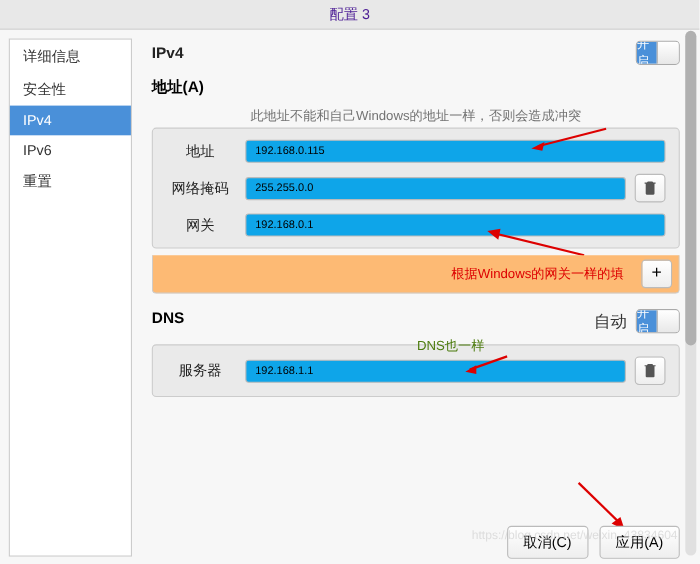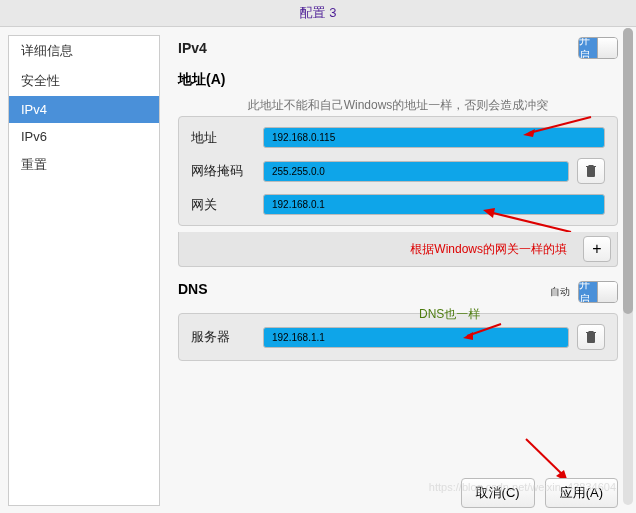--- a/index.html
+++ b/index.html
@@ -1,45 +1,45 @@
 <!DOCTYPE html>
 <html><head>
   <meta charset="utf-8">
   <style>
     * { box-sizing: border-box; margin: 0; padding: 0; }
     body { font-family: "Microsoft YaHei", sans-serif; font-size: 13px; background: #f7f7f7; width: 636px; height: 513px; overflow: hidden; position: relative; }
     .titlebar { background: #e8e8e8; border-bottom: 1px solid #d0d0d0; text-align: center; padding: 4px 0; font-size: 13px; color: #4c1d95; }
     .container { display: flex; height: calc(100% - 26px); }
-    .sidebar { width: 152px; background: #fff; border: 1px solid #ccc; margin: 8px 0 8px 8px; display: flex; flex-direction: column; }
+    .sidebar { width: 112px; background: #fff; border: 1px solid #ccc; margin: 8px 0 8px 8px; display: flex; flex-direction: column; }
     .sidebar-item { padding: 6px 12px; cursor: pointer; color: #333; }
     .sidebar-item.active { background: #4a90d9; color: #fff; }
     .content { flex: 1; padding: 10px 18px 0 18px; overflow-y: auto; position: relative; }
     .section-hdr { display: flex; justify-content: space-between; align-items: center; margin-bottom: 12px; }
     .section-hdr h3 { font-weight: bold; font-size: 14px; color: #222; }
     .toggle { display: inline-flex; border: 1px solid #aaa; border-radius: 4px; overflow: hidden; width: 40px; height: 22px; }
     .toggle-on { background: #4a90d9; color: #fff; flex: 1; display: flex; align-items: center; justify-content: center; font-size: 11px; }
     .toggle-knob { width: 20px; background: linear-gradient(#fff,#e8e8e8); border-left: 1px solid #aaa; }
     .addr-row { display: flex; justify-content: space-between; align-items: center; margin-bottom: 8px; }
     .addr-row label { font-weight: bold; font-size: 14px; }
     .select { border: 1px solid #bbb; border-radius: 4px; padding: 3px 22px 3px 10px; background: linear-gradient(#fff,#eee); position: relative; font-size: 13px; min-width: 70px; }
     .select::after { content: ""; position: absolute; right: 6px; top: 50%; transform: translateY(-50%); border: 4px solid transparent; border-top-color: #555; }
     .note { color: #737373; font-size: 12px; text-align: center; margin-bottom: 2px; }
     .panel { background: #eaeaea; border: 1px solid #ccc; border-radius: 4px; padding: 10px 12px; margin-bottom: 6px; position: relative; }
     .frow { display: flex; align-items: center; margin-bottom: 10px; position: relative; }
     .frow:last-child { margin-bottom: 0; }
-    .flabel { width: 72px; text-align: left; padding-right: 10px; color: #222; }
+    .flabel { width: 72px; text-align: center; padding-right: 10px; color: #222; }
     .finput { flex: 1; border: 1px solid #bbb; border-radius: 3px; padding: 4px 8px; background: #0ea5e9; font-size: 10px; font-family: inherit; }
     .iconbtn { width: 28px; height: 26px; border: 1px solid #bbb; border-radius: 4px; background: linear-gradient(#fff,#eee); display: flex; align-items: center; justify-content: center; margin-left: 8px; cursor: pointer; }
-    .addbar { background: #e5e5e5; border: 1px solid #ccc; border-top: none; border-radius: 0 0 4px 4px; display: flex; justify-content: flex-end; align-items: center; padding: 4px 6px; margin-bottom: 14px; position: relative; }
+    .addbar { background: #fdba74; border: 1px solid #ccc; border-top: none; border-radius: 0 0 4px 4px; display: flex; justify-content: flex-end; align-items: center; padding: 4px 6px; margin-bottom: 14px; position: relative; }
     .plusbtn { width: 28px; height: 26px; border: 1px solid #bbb; border-radius: 4px; background: linear-gradient(#fff,#eee); display: flex; align-items: center; justify-content: center; font-size: 16px; cursor: pointer; }
     .addnote { color: #d00; font-size: 12px; position: absolute; right: 50px; }
     .dns-hdr { display: flex; justify-content: space-between; margin-bottom: 10px; }
     .dns-hdr h3 { font-weight: bold; font-size: 14px; }
     .dns-right { display: flex; align-items: center; gap: 8px; }
-    .autolabel { font-size: 10px; color: #333; }
+    .autolabel { font-size: 15px; color: #333; }
     .dnsnote { color: #4d7c0f; font-size: 12px; position: absolute; left: 240px; top: -8px; }
     .footer { position: absolute; right: 18px; bottom: 6px; display: flex; gap: 10px; }
     .btn { border: 1px solid #bbb; border-radius: 4px; background: linear-gradient(#fff,#eee); padding: 5px 14px; font-size: 13px; cursor: pointer; font-family: inherit; }
     .scrollbar { position: absolute; right: 3px; top: 28px; bottom: 8px; width: 10px; background: #e0e0e0; border-radius: 5px; }
     .scrollthumb { position: absolute; left: 0; right: 0; top: 0; height: 60%; background: #b0b0b0; border-radius: 5px; }
     .arrow { position: absolute; pointer-events: none; }
     .arrow-line { stroke: #d00; stroke-width: 2; fill: none; }
     .arrow-head { fill: #d00; }
     .watermark { position: absolute; right: 20px; bottom: 20px; color: #ccc; font-size: 11px; opacity: 0.6; }
   </style>

